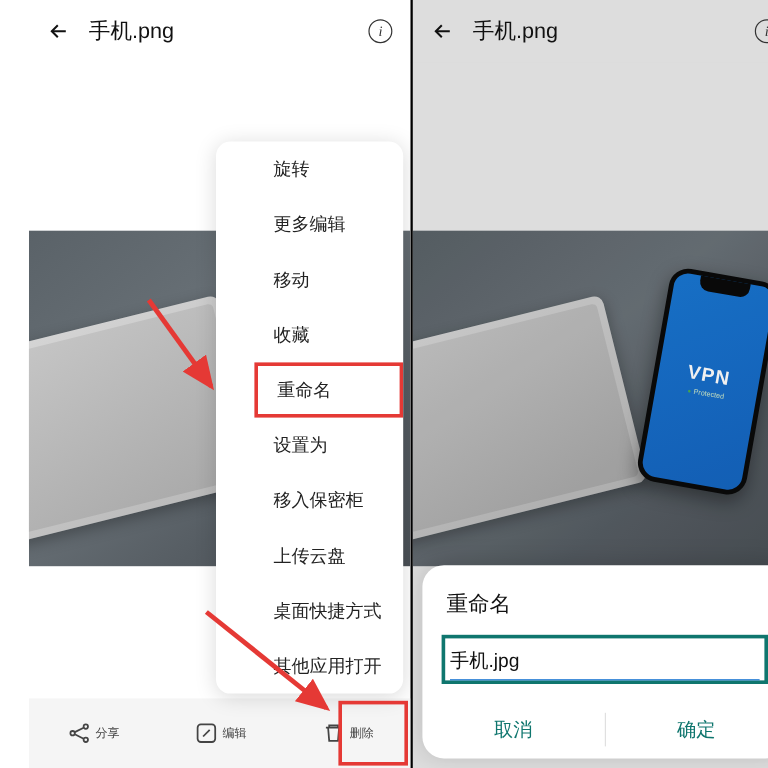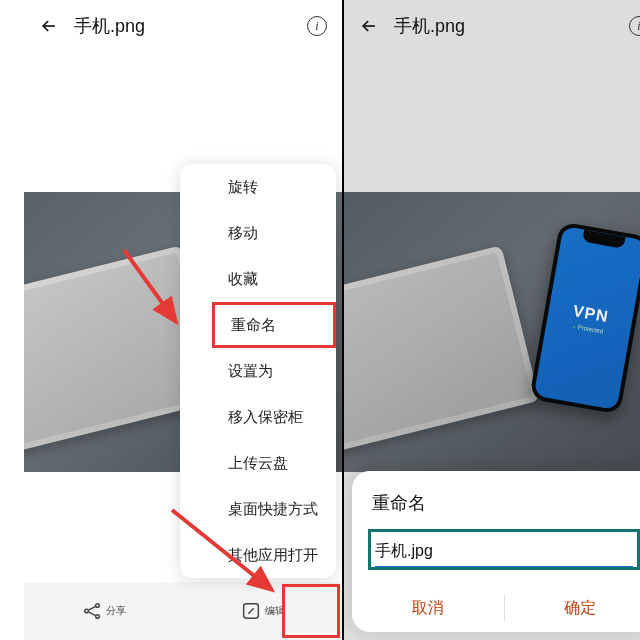--- a/index.html
+++ b/index.html
@@ -45,21 +45,21 @@
   
   
   .arrow { position: absolute; z-index: 10; pointer-events: none; }
   
   
   .dialog { position: absolute; left: 8px; right: 8px; bottom: 8px; background: #fff; border-radius: 18px; padding: 20px 0 0 0; z-index: 8; box-shadow: 0 -2px 20px rgba(0,0,0,0.15); }
   .dlg-title { font-size: 18px; font-weight: 500; color: #111; padding: 0 20px 14px 20px; }
   .dlg-inwrap { margin: 0 16px; border: 3px solid #0f766e; padding: 6px 4px 0 4px; }
   .dlg-input { width: 100%; border: none; border-bottom: 1px solid #1976d2; font-size: 16px; padding: 4px 0 6px 0; outline: none; color: #111; background: transparent; }
   .dlg-actions { display: flex; margin-top: 14px; }
-  .dlg-act { flex: 1; height: 48px; display: flex; align-items: center; justify-content: center; font-size: 16px; color: #c2410c; text-align: right; }
+  .dlg-act { flex: 1; height: 48px; display: flex; align-items: center; justify-content: center; font-size: 16px; color: #0f766e; text-align: right; }
   .dlg-sep { width: 1px; background: #e0e0e0; margin: 10px 0; }
   .dim-overlay { position: absolute; inset: 0; background: rgba(0,0,0,0.06); z-index: 2; }
 </style>
 </head>
 <body>
 
 <div class="container">
 
   <div class="pane pane-left">
     <div class="header">
@@ -77,20 +77,21 @@
 
     <div class="img-area">
       <div class="photo">
         <div class="desk"></div>
         <div class="laptop"></div>
       </div>
     </div>
 
     <div class="menu">
       <div class="menu-item">旋转</div>
+      <div class="menu-item">更多编辑</div>
       <div class="menu-item">移动</div>
       <div class="menu-item">收藏</div>
       <div class="menu-item hl-rename">重命名</div>
       <div class="menu-item">设置为</div>
       <div class="menu-item">移入保密柜</div>
       <div class="menu-item">上传云盘</div>
       <div class="menu-item">桌面快捷方式</div>
       <div class="menu-item">其他应用打开</div>
     </div>
 
@@ -121,20 +122,28 @@
             <path d="M8 11l8-4M8 13l8 4"></path>
           </svg>
         <span class="btn-label">分享</span>
       </div>
       <div class="btn">
         <svg viewBox="0 0 24 24" fill="none" stroke="#444" stroke-width="1.6">
             <rect x="4" y="4" width="16" height="16" rx="3"></rect>
             <path d="M9 15l6-6"></path>
           </svg>
         <span class="btn-label">编辑</span>
+      </div>
+      <div class="btn">
+        <svg viewBox="0 0 24 24" fill="none" stroke="#444" stroke-width="1.6">
+            <path d="M5 7h14"></path>
+            <path d="M8 7V5h8v2"></path>
+            <path d="M7 7l1 12h8l1-12"></path>
+          </svg>
+        <span class="btn-label">删除</span>
       </div>
     </div>
     <div class="hl-more"></div>
   </div>
 
   <div class="pane">
     <div class="dim-overlay"></div>
     <div class="header header-dim">
       <div class="back">
         <svg viewBox="0 0 24 24" fill="none" stroke="#111" stroke-width="2">

